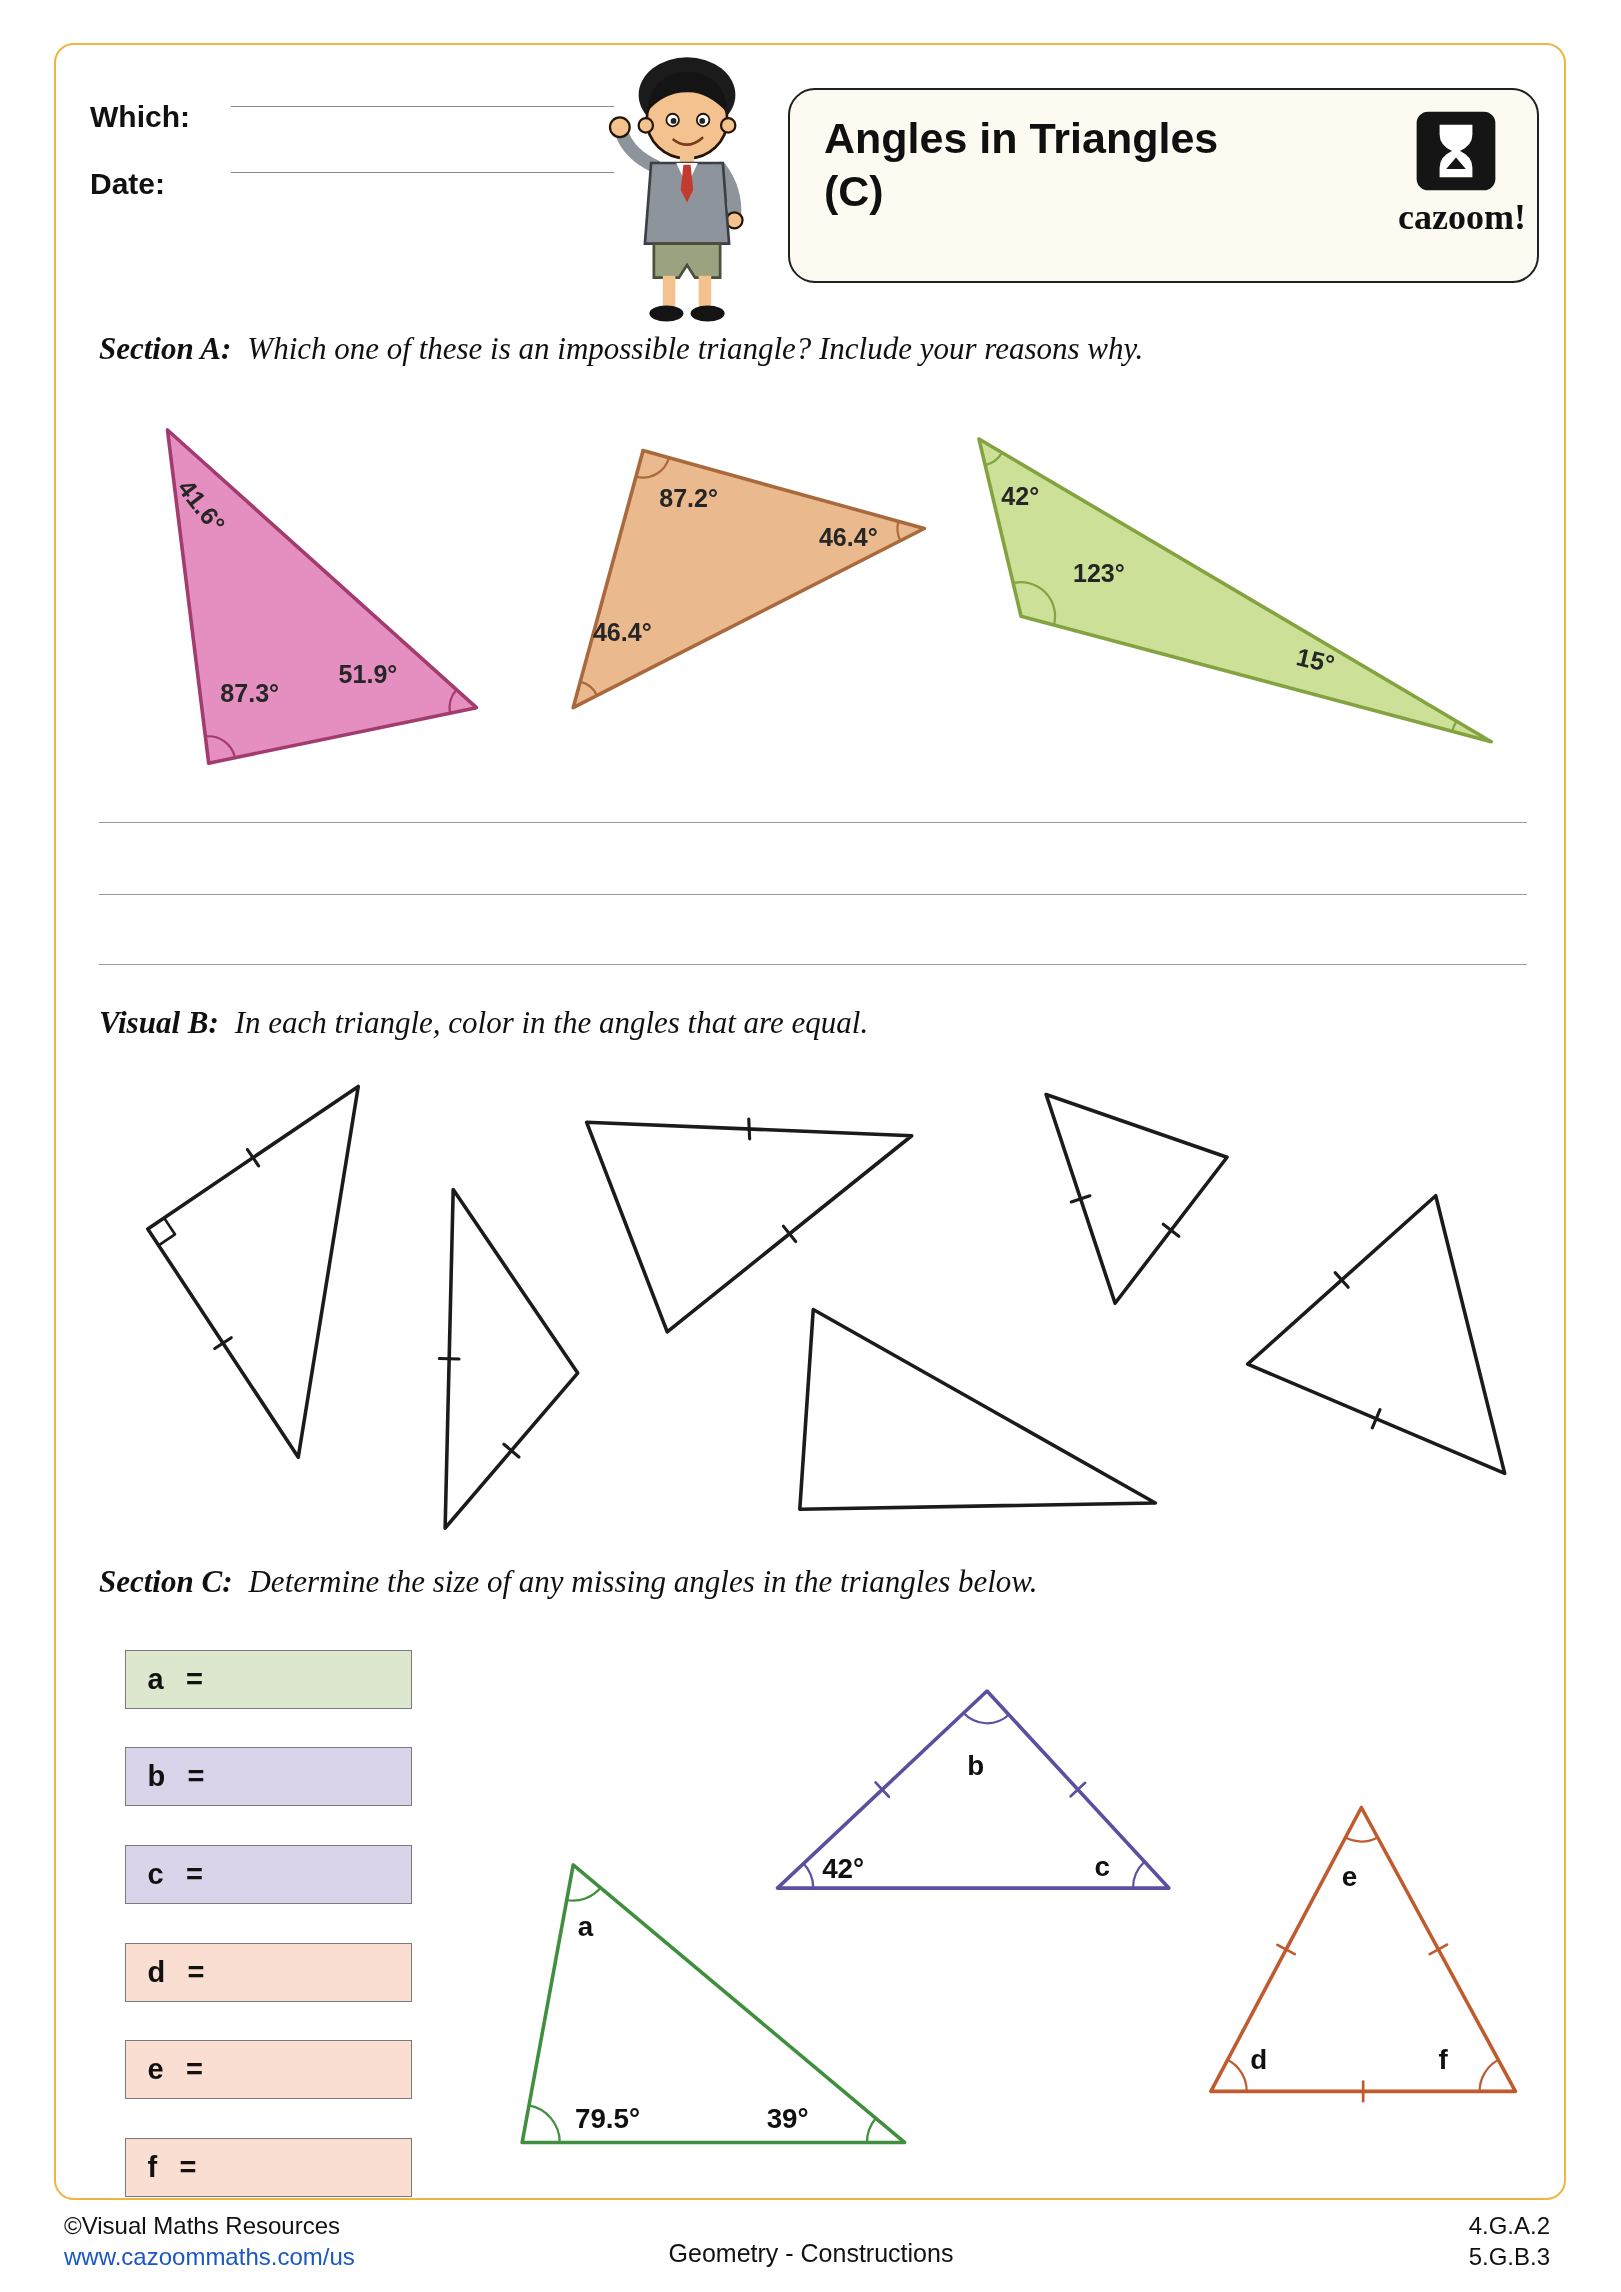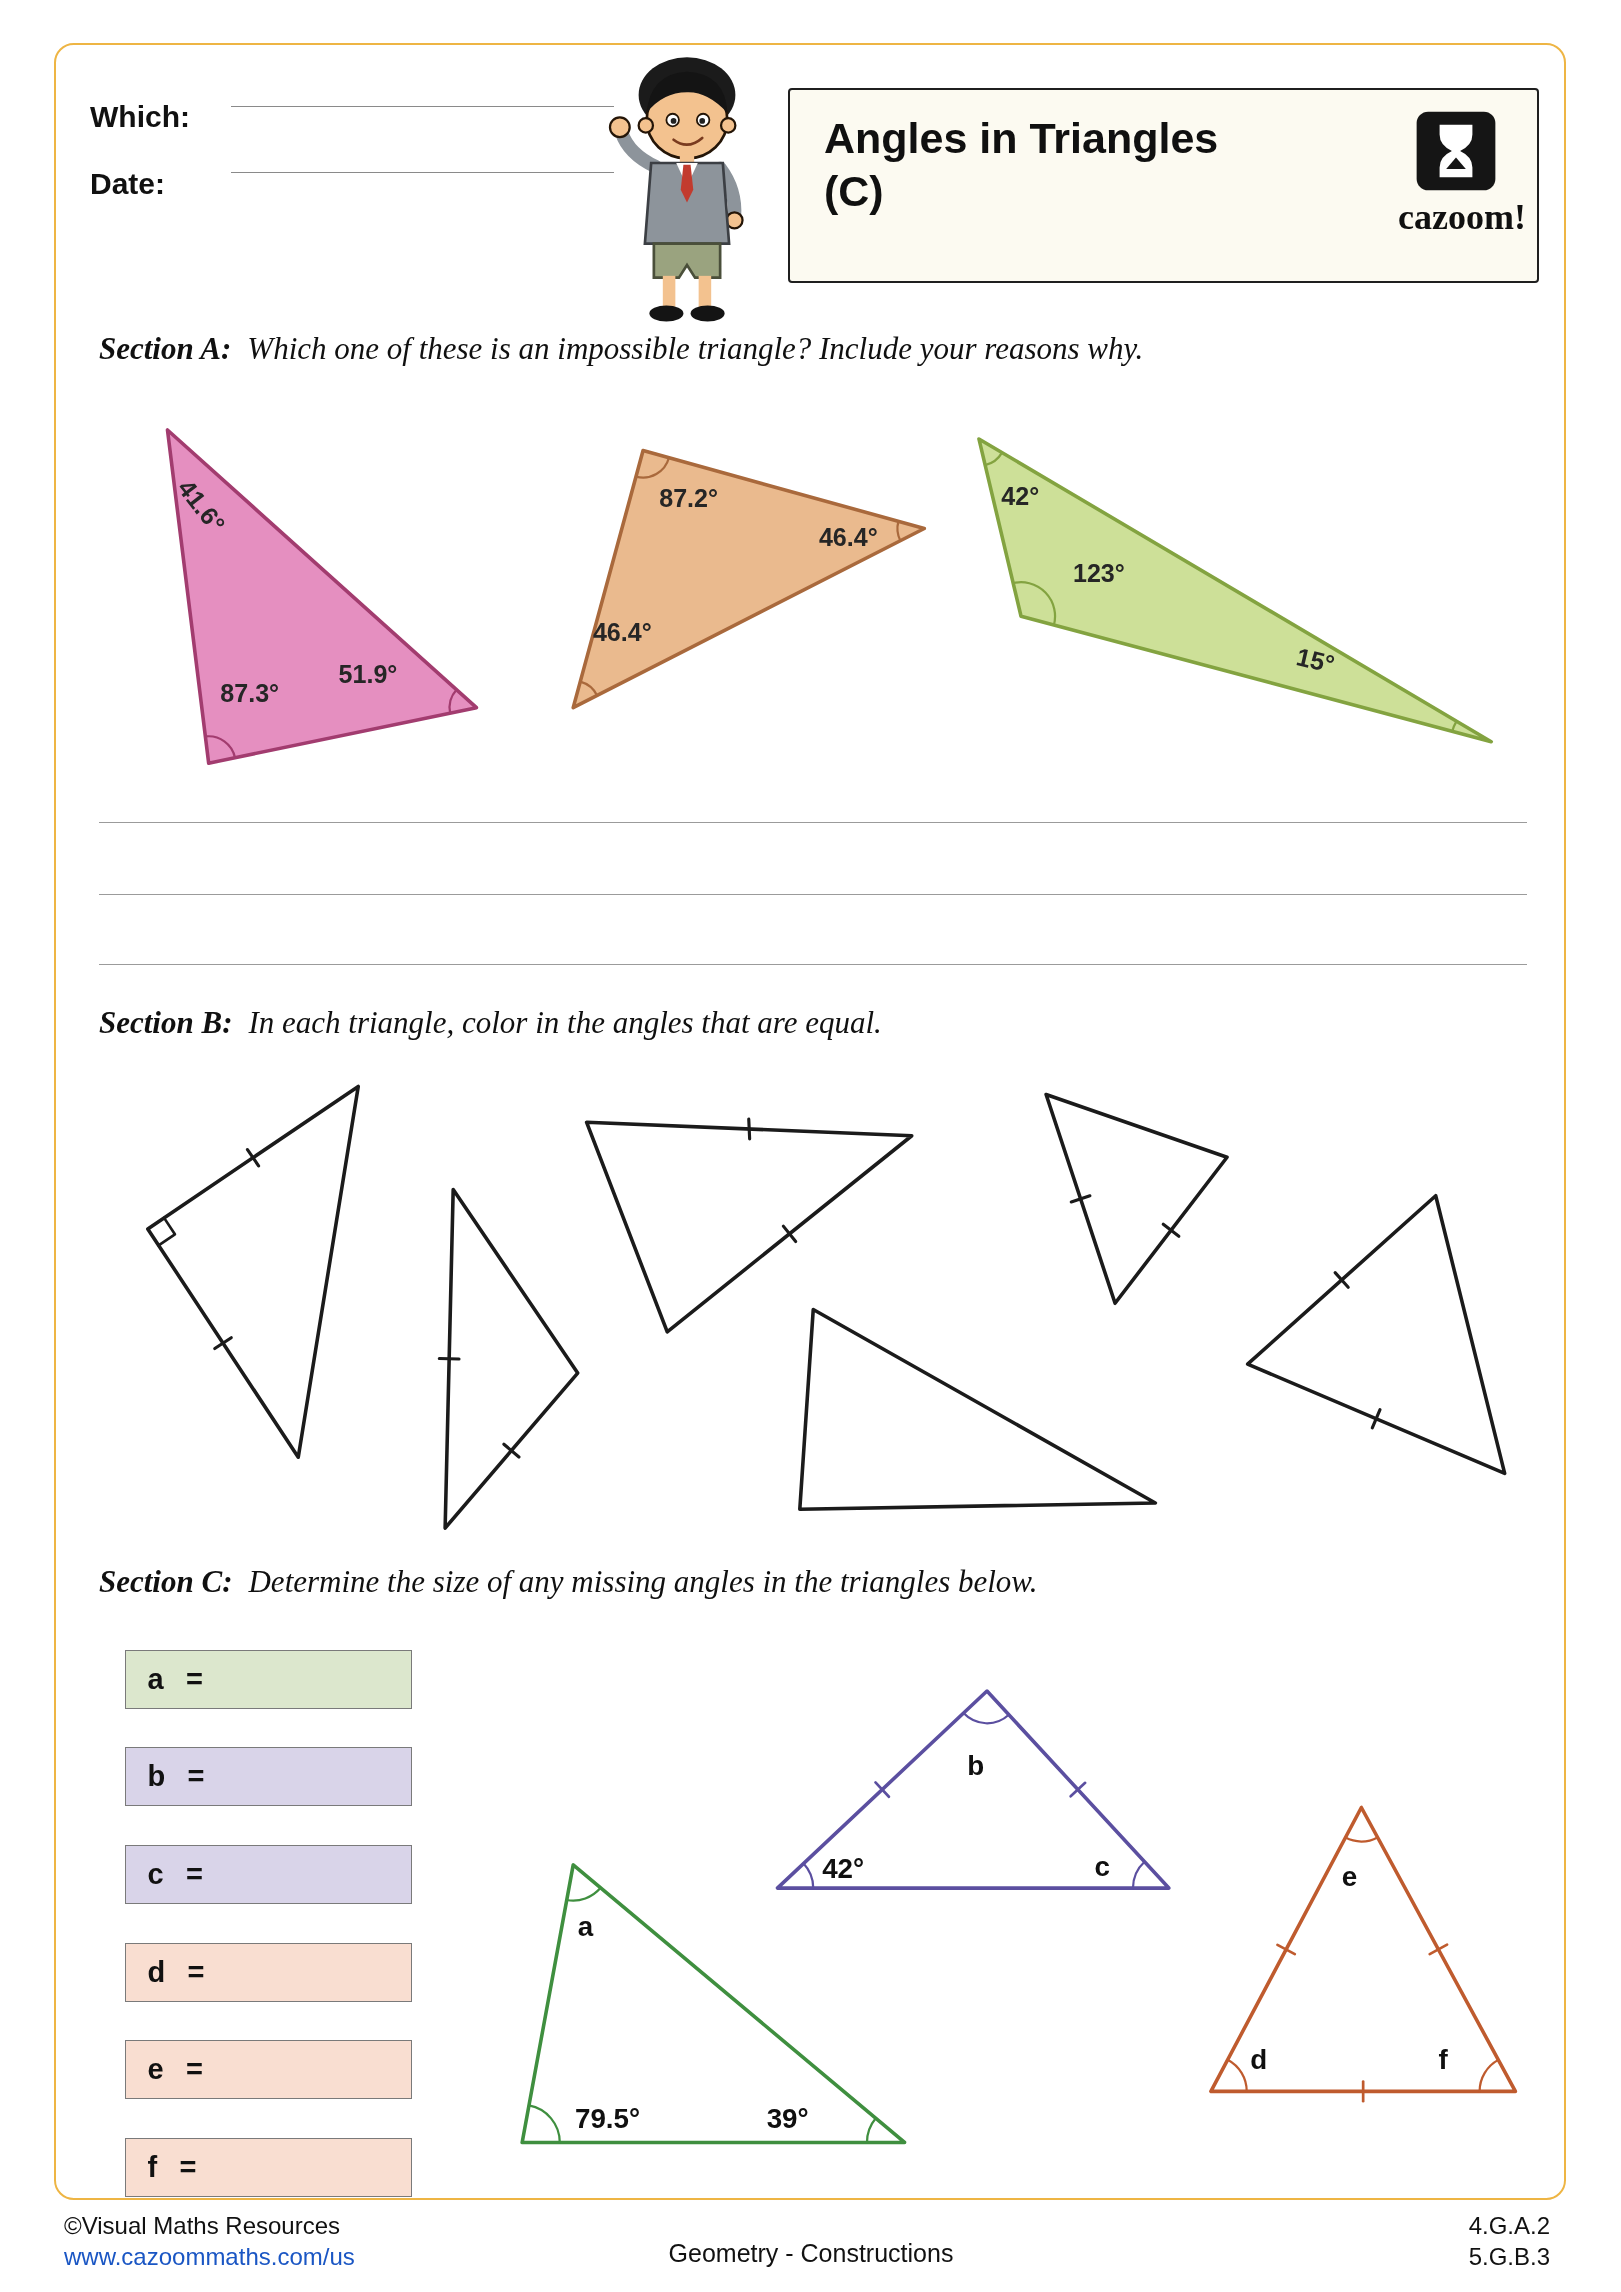--- a/index.html
+++ b/index.html
@@ -4,21 +4,21 @@
 <style>
   html,body{margin:0;padding:0;background:#ffffff;}
   #page{position:relative;width:1622px;height:2293px;background:#ffffff;
         font-family:"Liberation Sans",sans-serif;overflow:hidden;}
   .frame{position:absolute;left:54px;top:43px;width:1512px;height:2157px;
          border:2.7px solid var(--frame,#eeb544);border-radius:19.7px;box-sizing:border-box;}
   .hdr-label{position:absolute;font-size:30px;font-weight:bold;color:#111;}
   .fill-line{position:absolute;border-bottom:1.8px solid #8a8a8a;}
   .ans-line{position:absolute;left:99px;width:1428px;border-bottom:1.8px solid #9b9b9b;}
   .title-box{position:absolute;left:788px;top:88px;width:751px;height:195px;
-             border:2.7px solid #1f1f1f;border-radius:4px;background:#fcfaf1;box-sizing:border-box;}
+             border:2.7px solid #1f1f1f;border-radius:27px;background:#fcfaf1;box-sizing:border-box;}
   .title-text{position:absolute;left:34px;top:21.5px;font-size:43px;font-weight:bold;color:#101010;line-height:1.25;}
   .logo{position:absolute;right:23px;top:19.7px;width:116px;text-align:center;}
   .logo-caption{font-family:"Liberation Serif",serif;font-weight:bold;font-size:36px;color:#101010;margin-top:1.8px;}
   .section-heading{position:absolute;left:99px;font-family:"Liberation Serif",serif;
                    font-style:italic;font-size:31px;color:#101010;white-space:nowrap;}
   .section-heading .shead{font-weight:bold;margin-right:16px;}
   .ansbox{position:absolute;left:125px;width:287px;height:59px;border:1.8px solid #7a7a7a;
           background:var(--bg,#eee);box-sizing:border-box;}
   .ansbox span{position:absolute;left:21.5px;top:11.6px;font-size:29px;font-weight:bold;color:#111;word-spacing:14.3px;}
   .drawing{position:absolute;left:0;top:0;}
@@ -81,21 +81,21 @@
         <path d="M38,72 H62 L50,58 Z" fill="#151515"></path>
       </svg>
       <div class="logo-caption">cazoom!</div>
     </div>
   </div>
 
   <div class="section-heading" style="top:331px;">
     <span class="shead">Section A:</span><span>Which one of these is an impossible triangle? Include your reasons why.</span>
   </div>
   <div class="section-heading" style="top:1005px;">
-    <span class="shead">Section B:</span><span>In each triangle, color in the angles that are equal.</span>
+    <span class="shead">Visual B:</span><span>In each triangle, color in the angles that are equal.</span>
   </div>
   <div class="section-heading" style="top:1564px;">
     <span class="shead">Section C:</span><span>Determine the size of any missing angles in the triangles below.</span>
   </div>
 
   <div class="ans-line" style="top:822px;"></div>
   <div class="ans-line" style="top:894px;"></div>
   <div class="ans-line" style="top:964px;"></div>
 
   <div class="ansbox" style="top: 1650px; --bg: #dce7cd;">

